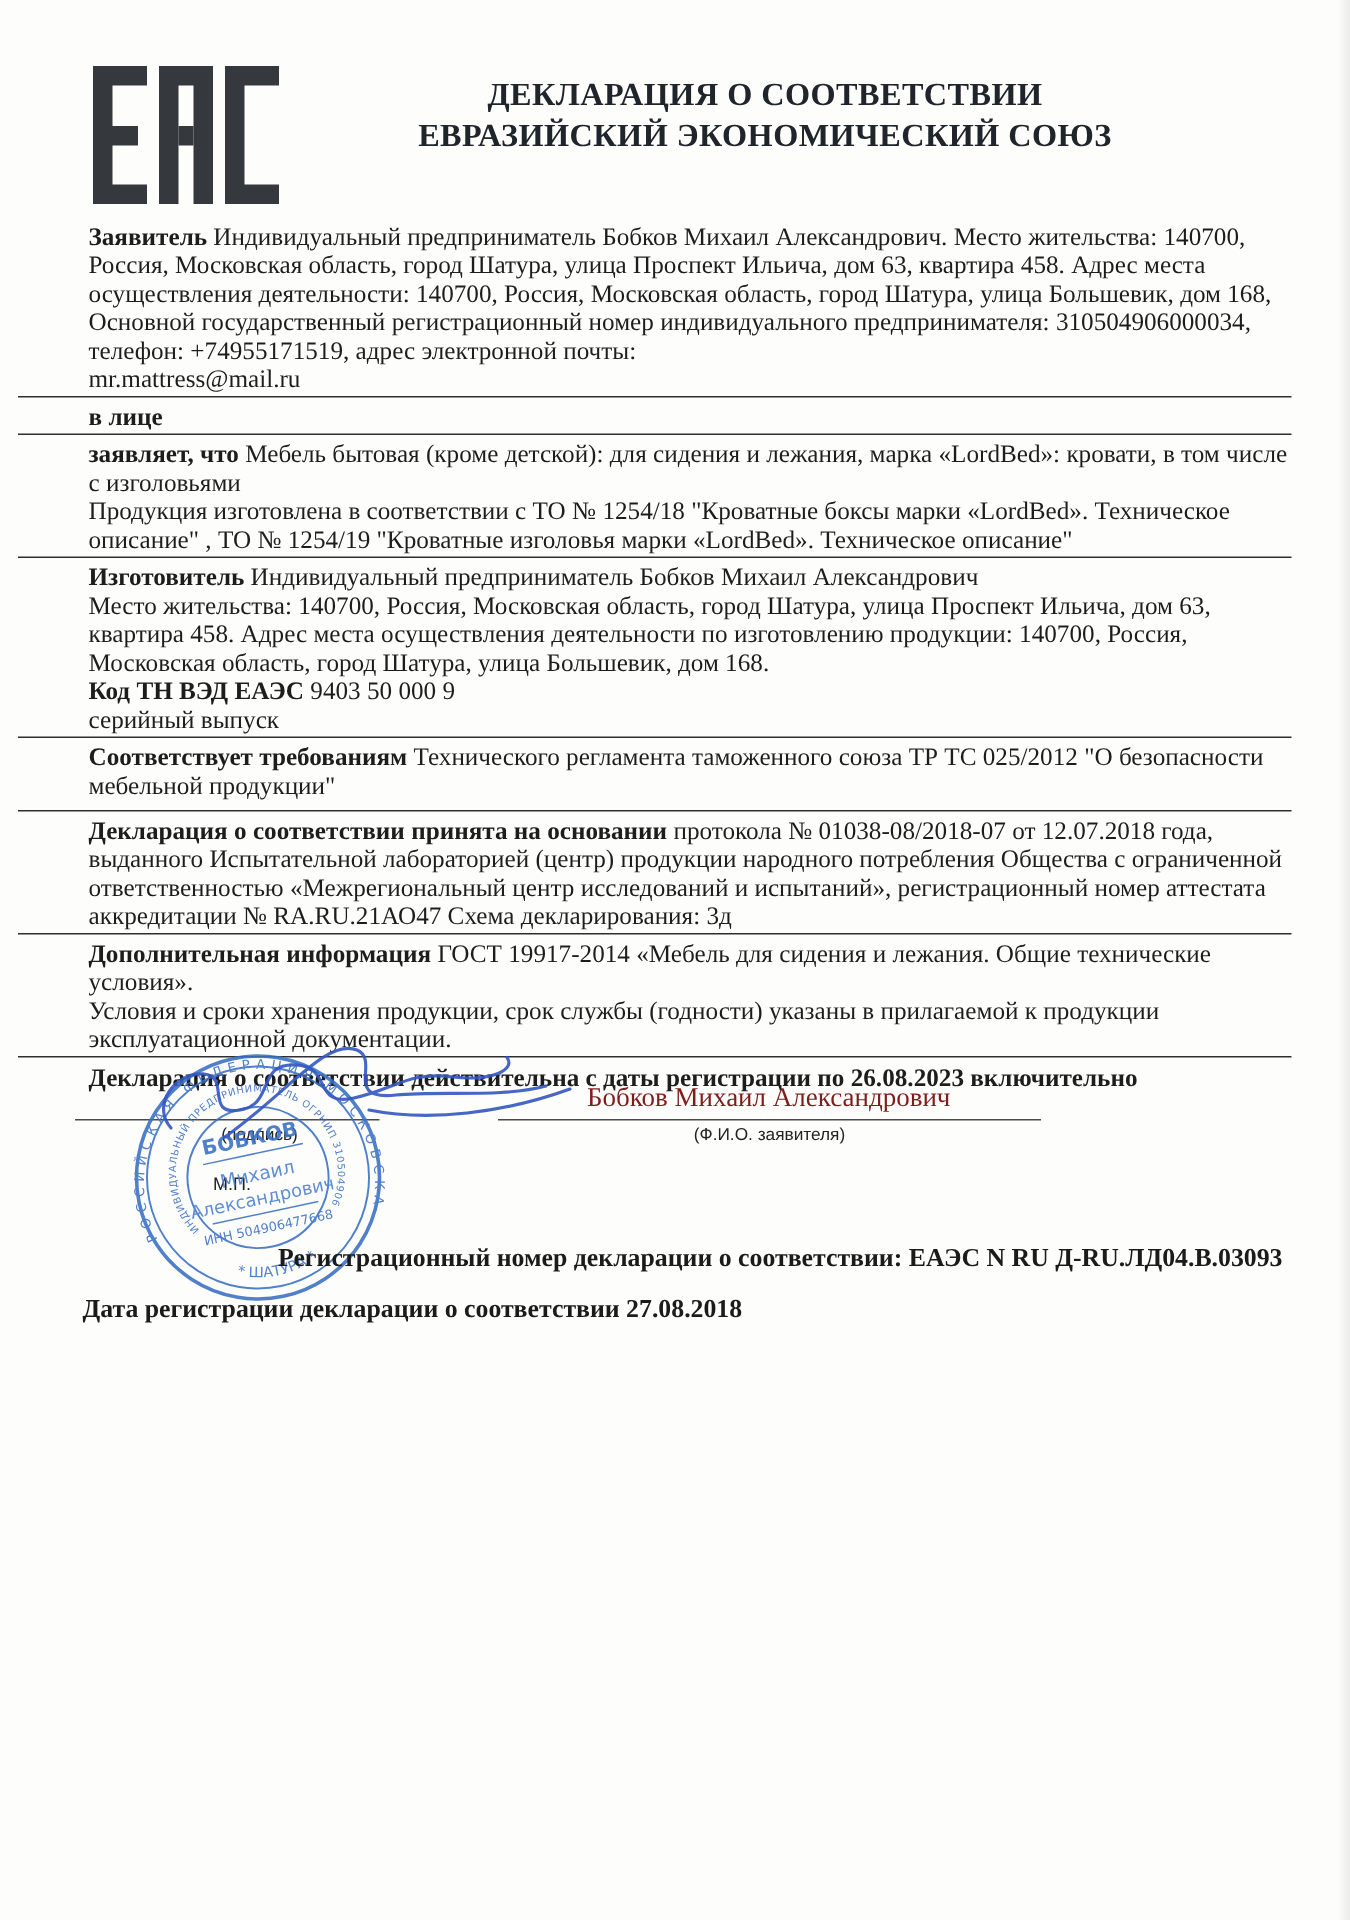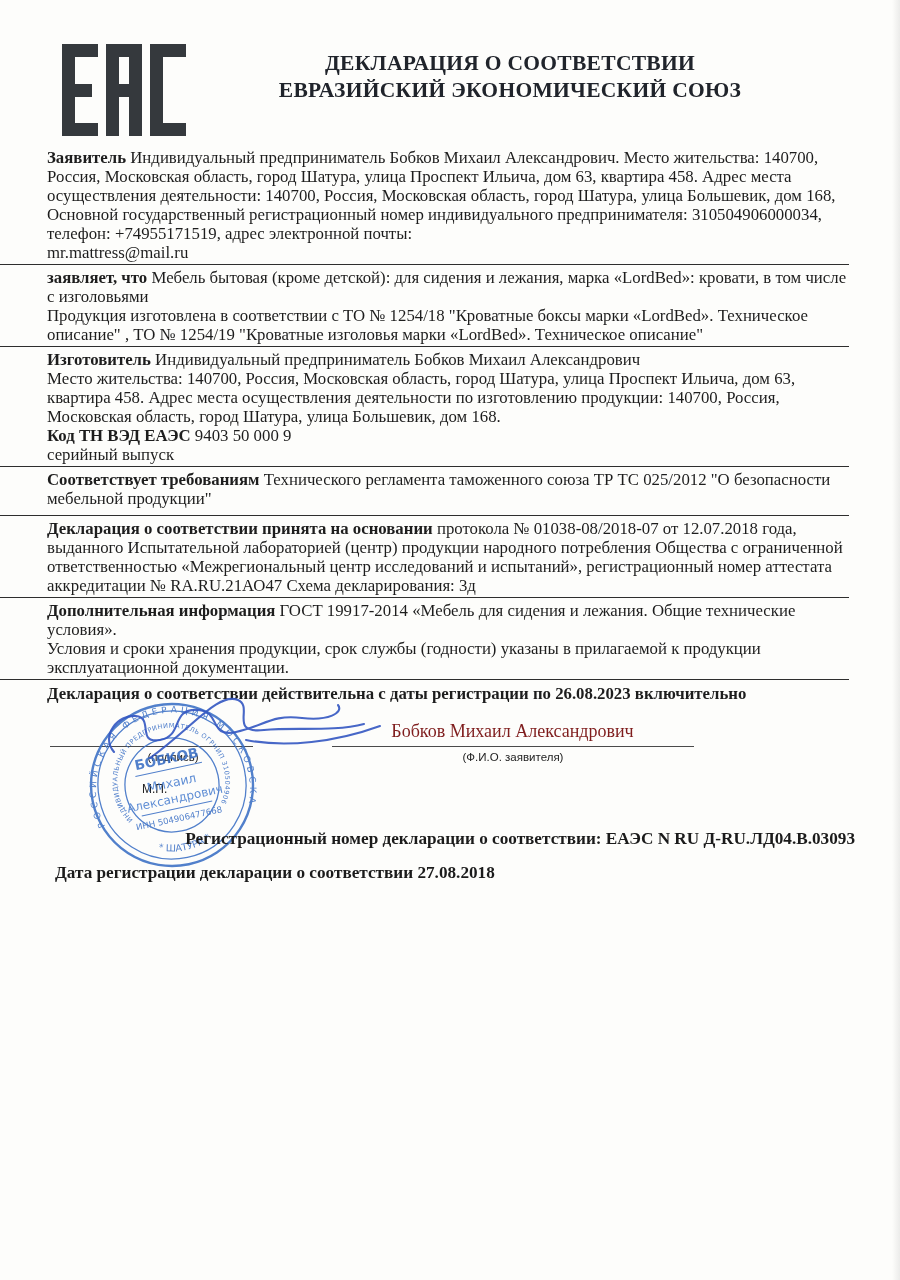--- a/index.html
+++ b/index.html
@@ -3,21 +3,21 @@
 <meta charset="utf-8">
 <style>
   html,body{margin:0;padding:0;background:#e8e8e6;}
   .page{position:relative;width:900px;height:1280px;margin:0 auto;background:#fdfdfb;overflow:hidden;
         font-family:"Liberation Serif", serif;color:#1d1d1d;}
   .scan-edge{position:absolute;top:0;right:0;width:8px;height:100%;
         background:linear-gradient(to right, rgba(0,0,0,0), rgba(110,110,110,0.12));}
   .logo{position:absolute;left:62px;top:44px;width:124px;height:92px;}
   .titles{position:absolute;left:185px;top:50px;width:650px;text-align:center;
         font-weight:bold;font-size:21.5px;line-height:27px;color:#20242b;letter-spacing:.3px;}
-  .body-col{position:absolute;left:0;top:145px;width:849px;}
+  .body-col{position:absolute;left:12px;top:145px;width:849px;}
   .sec{border-bottom:1.6px solid #2e2e2e;padding:3px 0 2px 47px;}
   .sec:last-child{border-bottom:none;}
   .sec p{margin:0;font-size:16.8px;line-height:19px;width:802px;}
   .lead{font-weight:bold;}
   .email-line{display:block;}
   .sec-complies{padding-bottom:7px;}
   .validity{padding-top:4px;}
   .validity p{font-weight:bold;}
   
   .sig-line{position:absolute;border-top:1.4px solid #4a4a4a;height:0;}
@@ -53,20 +53,23 @@
     <div>ДЕКЛАРАЦИЯ О СООТВЕТСТВИИ</div>
     <div>ЕВРАЗИЙСКИЙ ЭКОНОМИЧЕСКИЙ СОЮЗ</div>
   </div>
 
   <div class="body-col">
 
     <div class="sec">
       <p><span class="lead">Заявитель</span><span> Индивидуальный предприниматель Бобков Михаил Александрович. Место жительства: 140700, Россия, Московская область, город Шатура, улица Проспект Ильича, дом 63, квартира 458. Адрес места осуществления деятельности: 140700, Россия, Московская область, город Шатура, улица Большевик, дом 168, Основной государственный регистрационный номер индивидуального предпринимателя: 310504906000034, телефон: +74955171519, адрес электронной почты:</span><span class="email-line">mr.mattress@mail.ru</span></p>
     </div>
 
+    <div class="sec">
+      <p><span class="lead">в лице</span></p>
+    </div>
 
     <div class="sec">
       <p><span class="lead">заявляет, что</span><span> Мебель бытовая (кроме детской): для сидения и лежания, марка «LordBed»: кровати, в том числе с изголовьями</span></p>
       <p>Продукция изготовлена в соответствии с ТО № 1254/18 "Кроватные боксы марки «LordBed». Техническое описание" , ТО № 1254/19 "Кроватные изголовья марки «LordBed». Техническое описание"</p>
     </div>
 
     <div class="sec">
       <p><span class="lead">Изготовитель</span><span> Индивидуальный предприниматель Бобков Михаил Александрович</span></p>
       <p>Место жительства: 140700, Россия, Московская область, город Шатура, улица Проспект Ильича, дом 63, квартира 458. Адрес места осуществления деятельности по изготовлению продукции: 140700, Россия, Московская область, город Шатура, улица Большевик, дом 168.</p>
       <p><span class="lead">Код ТН ВЭД ЕАЭС</span><span> 9403 50 000 9</span></p>

